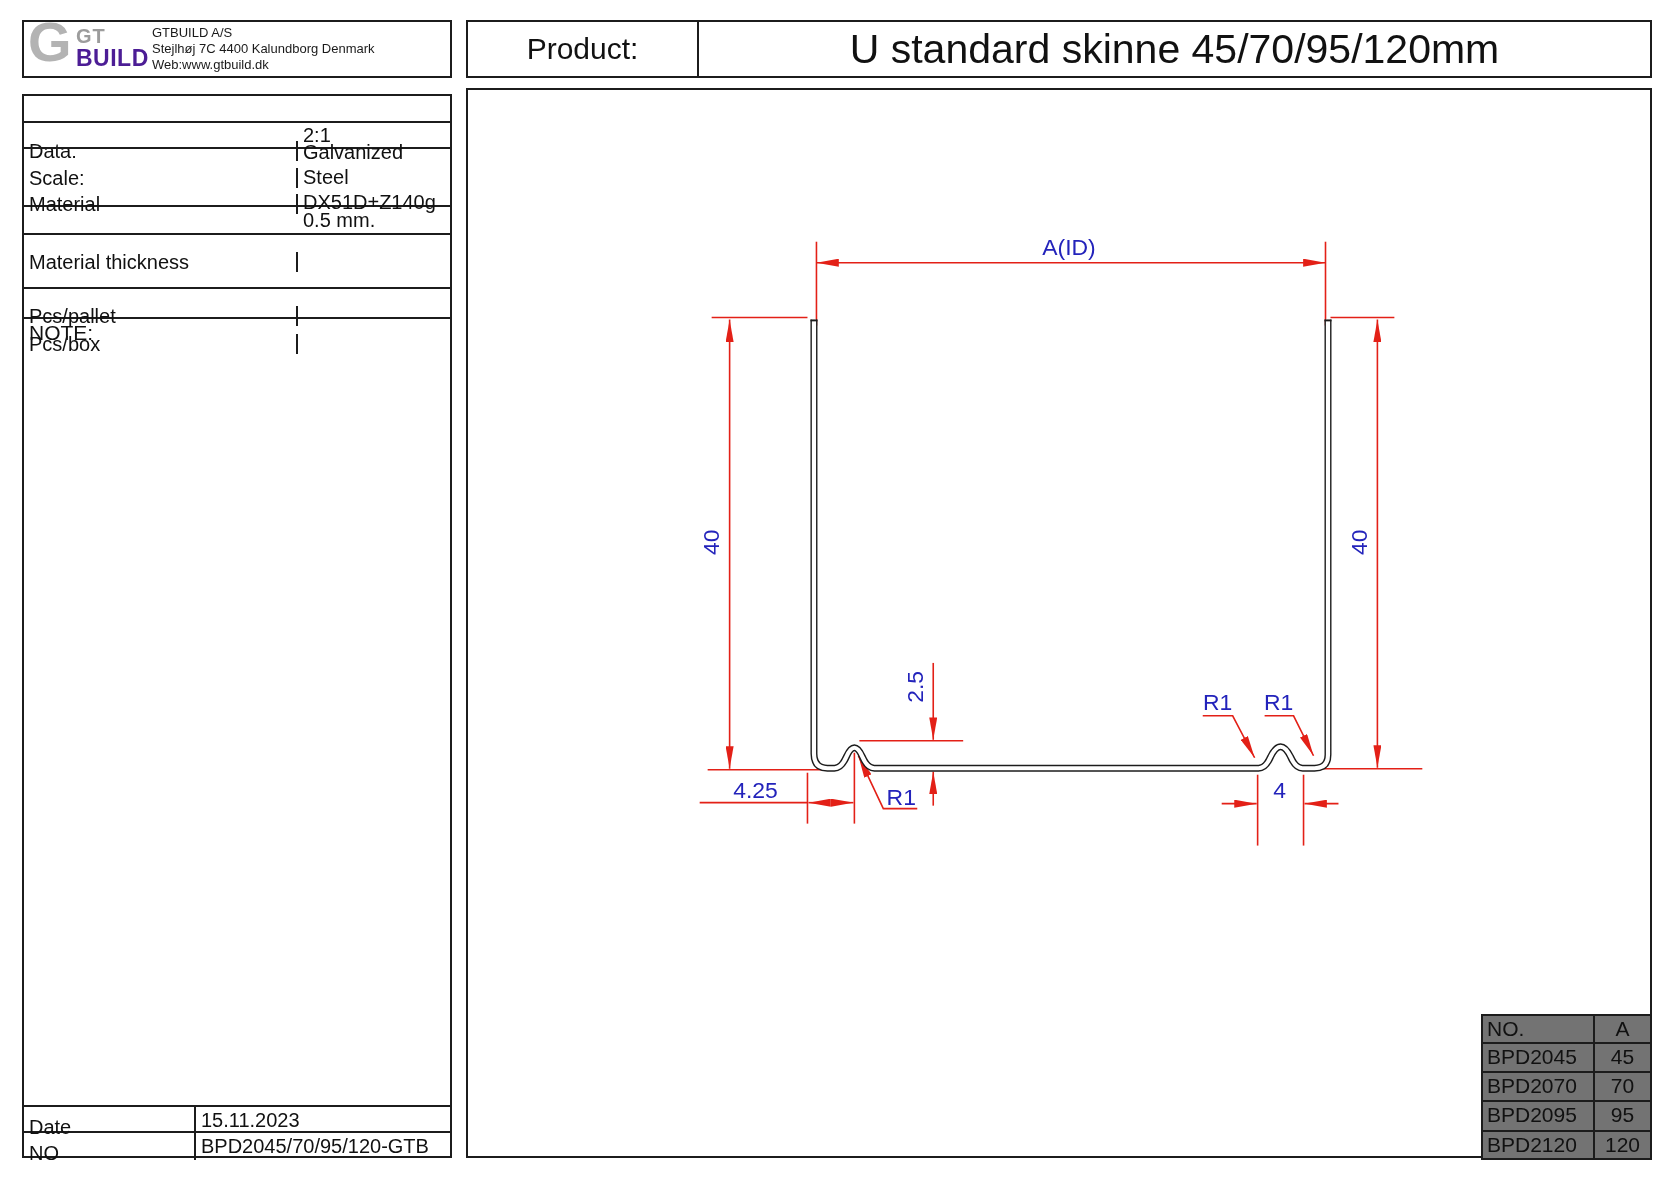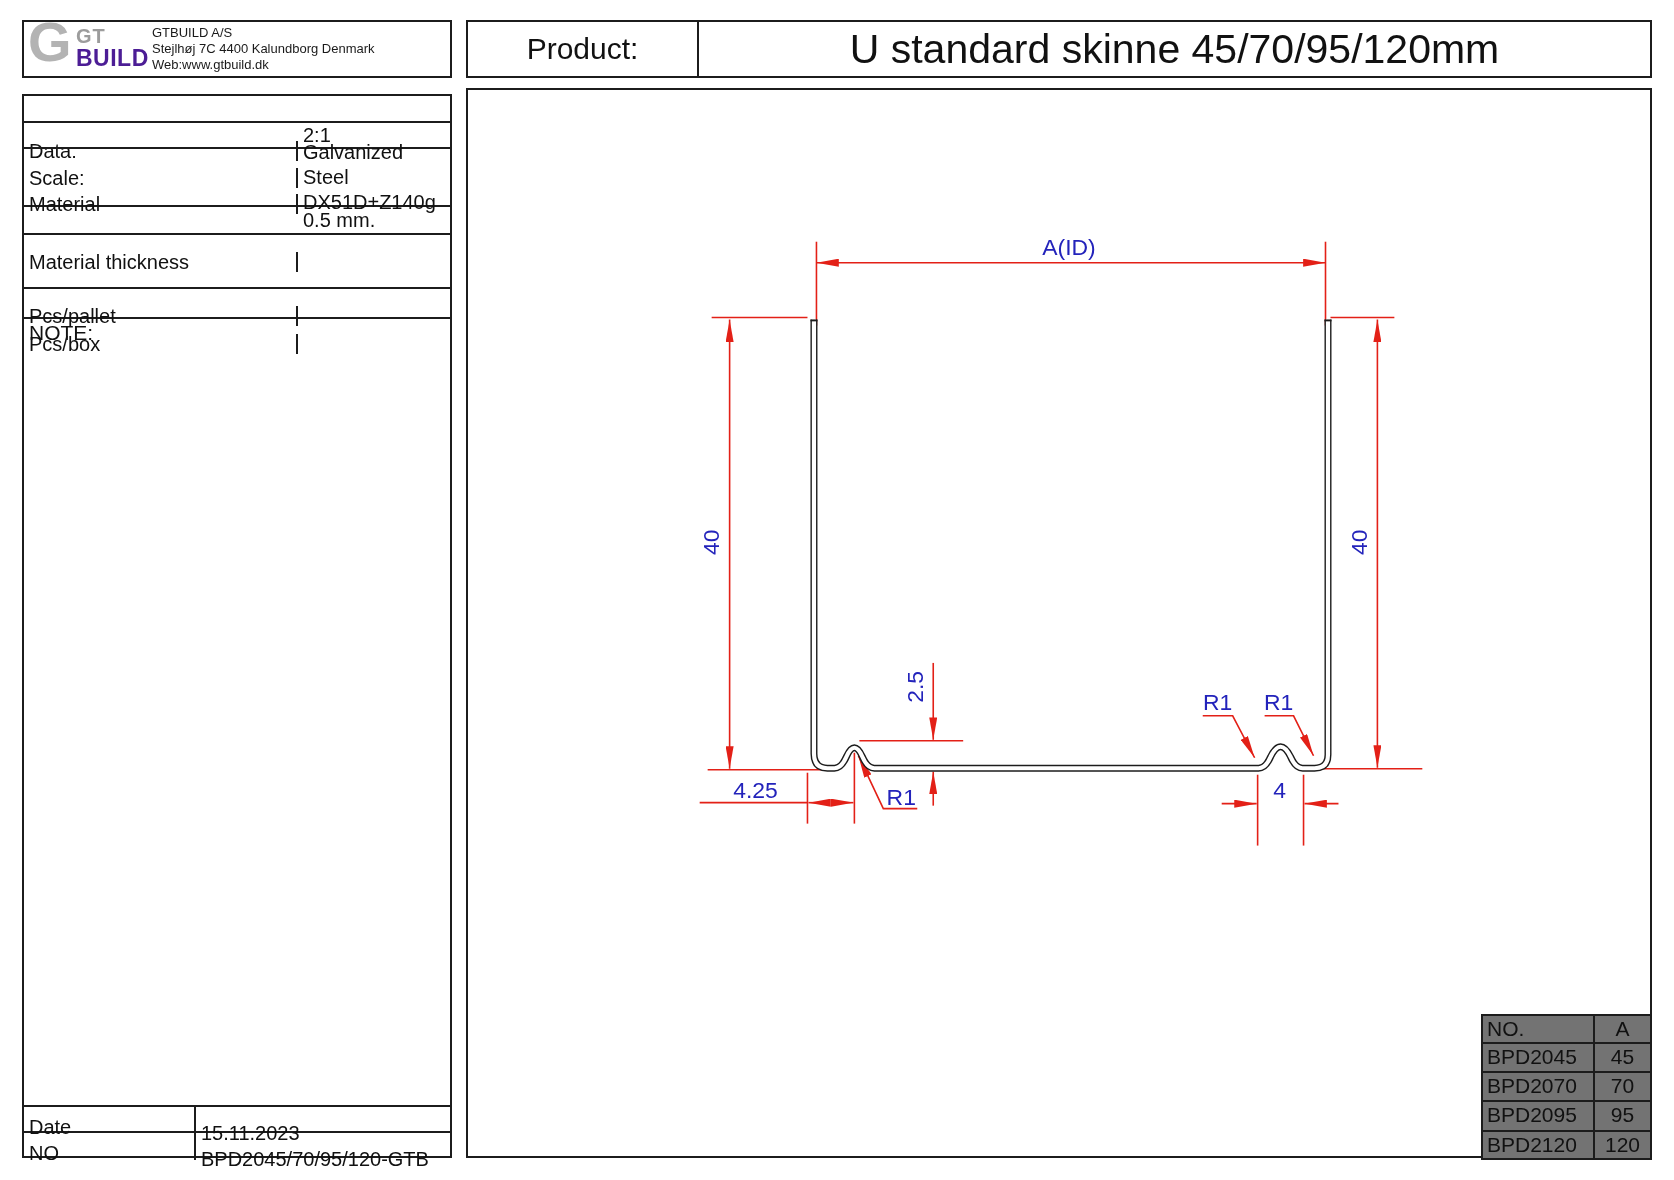--- a/index.html
+++ b/index.html
@@ -21,21 +21,21 @@
   .product-title-cell{flex:1;display:flex;align-items:center;justify-content:center;font-size:41px;}
 
   
   .spec-panel{left:22px;top:94px;width:430px;height:1064px;}
   .spec-row{position:absolute;left:0;width:426px;display:flex;border-bottom:2px solid #1c1c1c;box-sizing:border-box;font-size:20px;}
   .spec-label{width:274px;border-right:2px solid #1c1c1c;box-sizing:border-box;padding:10px 5px;display:flex;align-items:center;margin-top:45px;}
   .spec-value{flex:1;padding:1px 5px;display:flex;align-items:center;white-space:pre-line;line-height:1.25;}
   .note-area{position:absolute;left:0;top:223px;width:426px;height:788px;border-bottom:2px solid #1c1c1c;box-sizing:border-box;padding:2px 5px;font-size:21px;}
   .footer-row{position:absolute;left:0;width:426px;display:flex;border-bottom:2px solid #1c1c1c;box-sizing:border-box;font-size:20px;}
   .footer-label{width:172px;border-right:2px solid #1c1c1c;box-sizing:border-box;padding:9px 5px;}
-  .footer-value{flex:1;padding:15px 5px;}
+  .footer-value{flex:1;padding:2px 5px;}
 
   
   .drawing-panel{left:466px;top:88px;width:1186px;height:1070px;}
   .drawing-panel svg{position:absolute;left:0;top:0;}
 
   
   .size-table{position:absolute;left:1013px;top:924px;width:171px;border:2px solid #1c1c1c;box-sizing:border-box;background:#737373;}
   .size-row{display:flex;border-bottom:2px solid #1c1c1c;box-sizing:border-box;font-size:21px;}
   .size-row:last-child{border-bottom:none;}
   .size-c1{width:112px;border-right:2px solid #1c1c1c;box-sizing:border-box;padding:1px 4px;}

